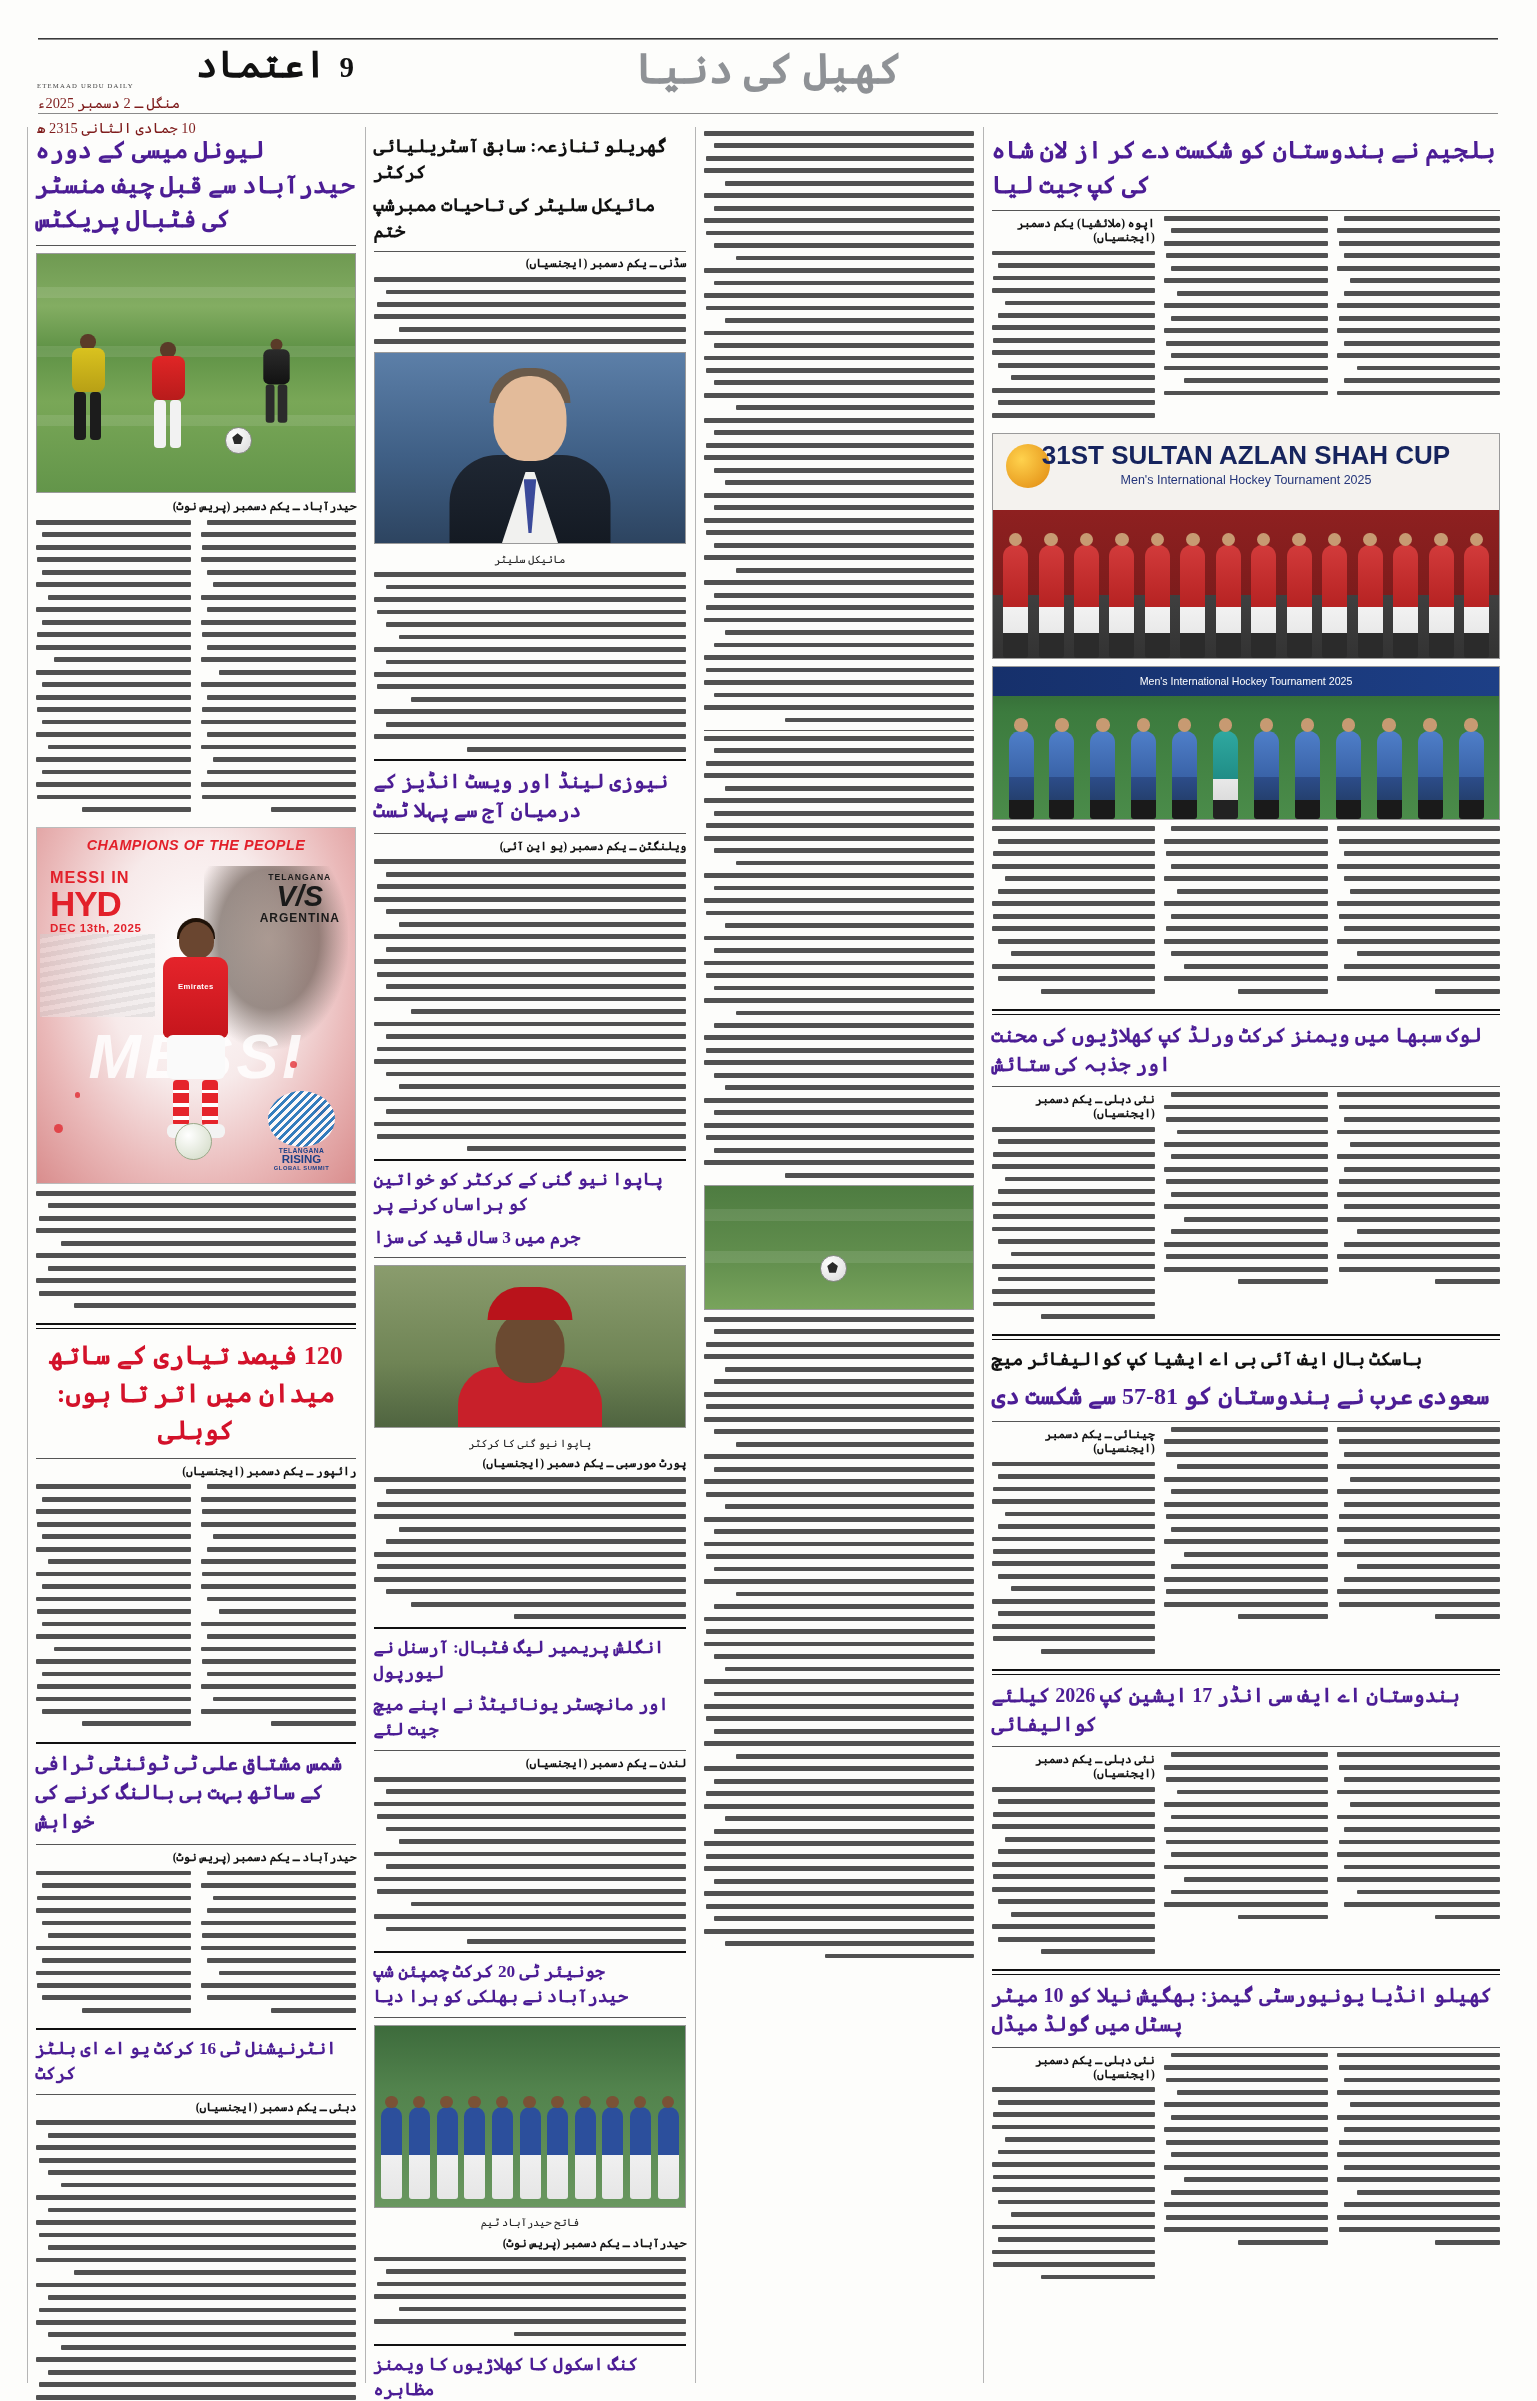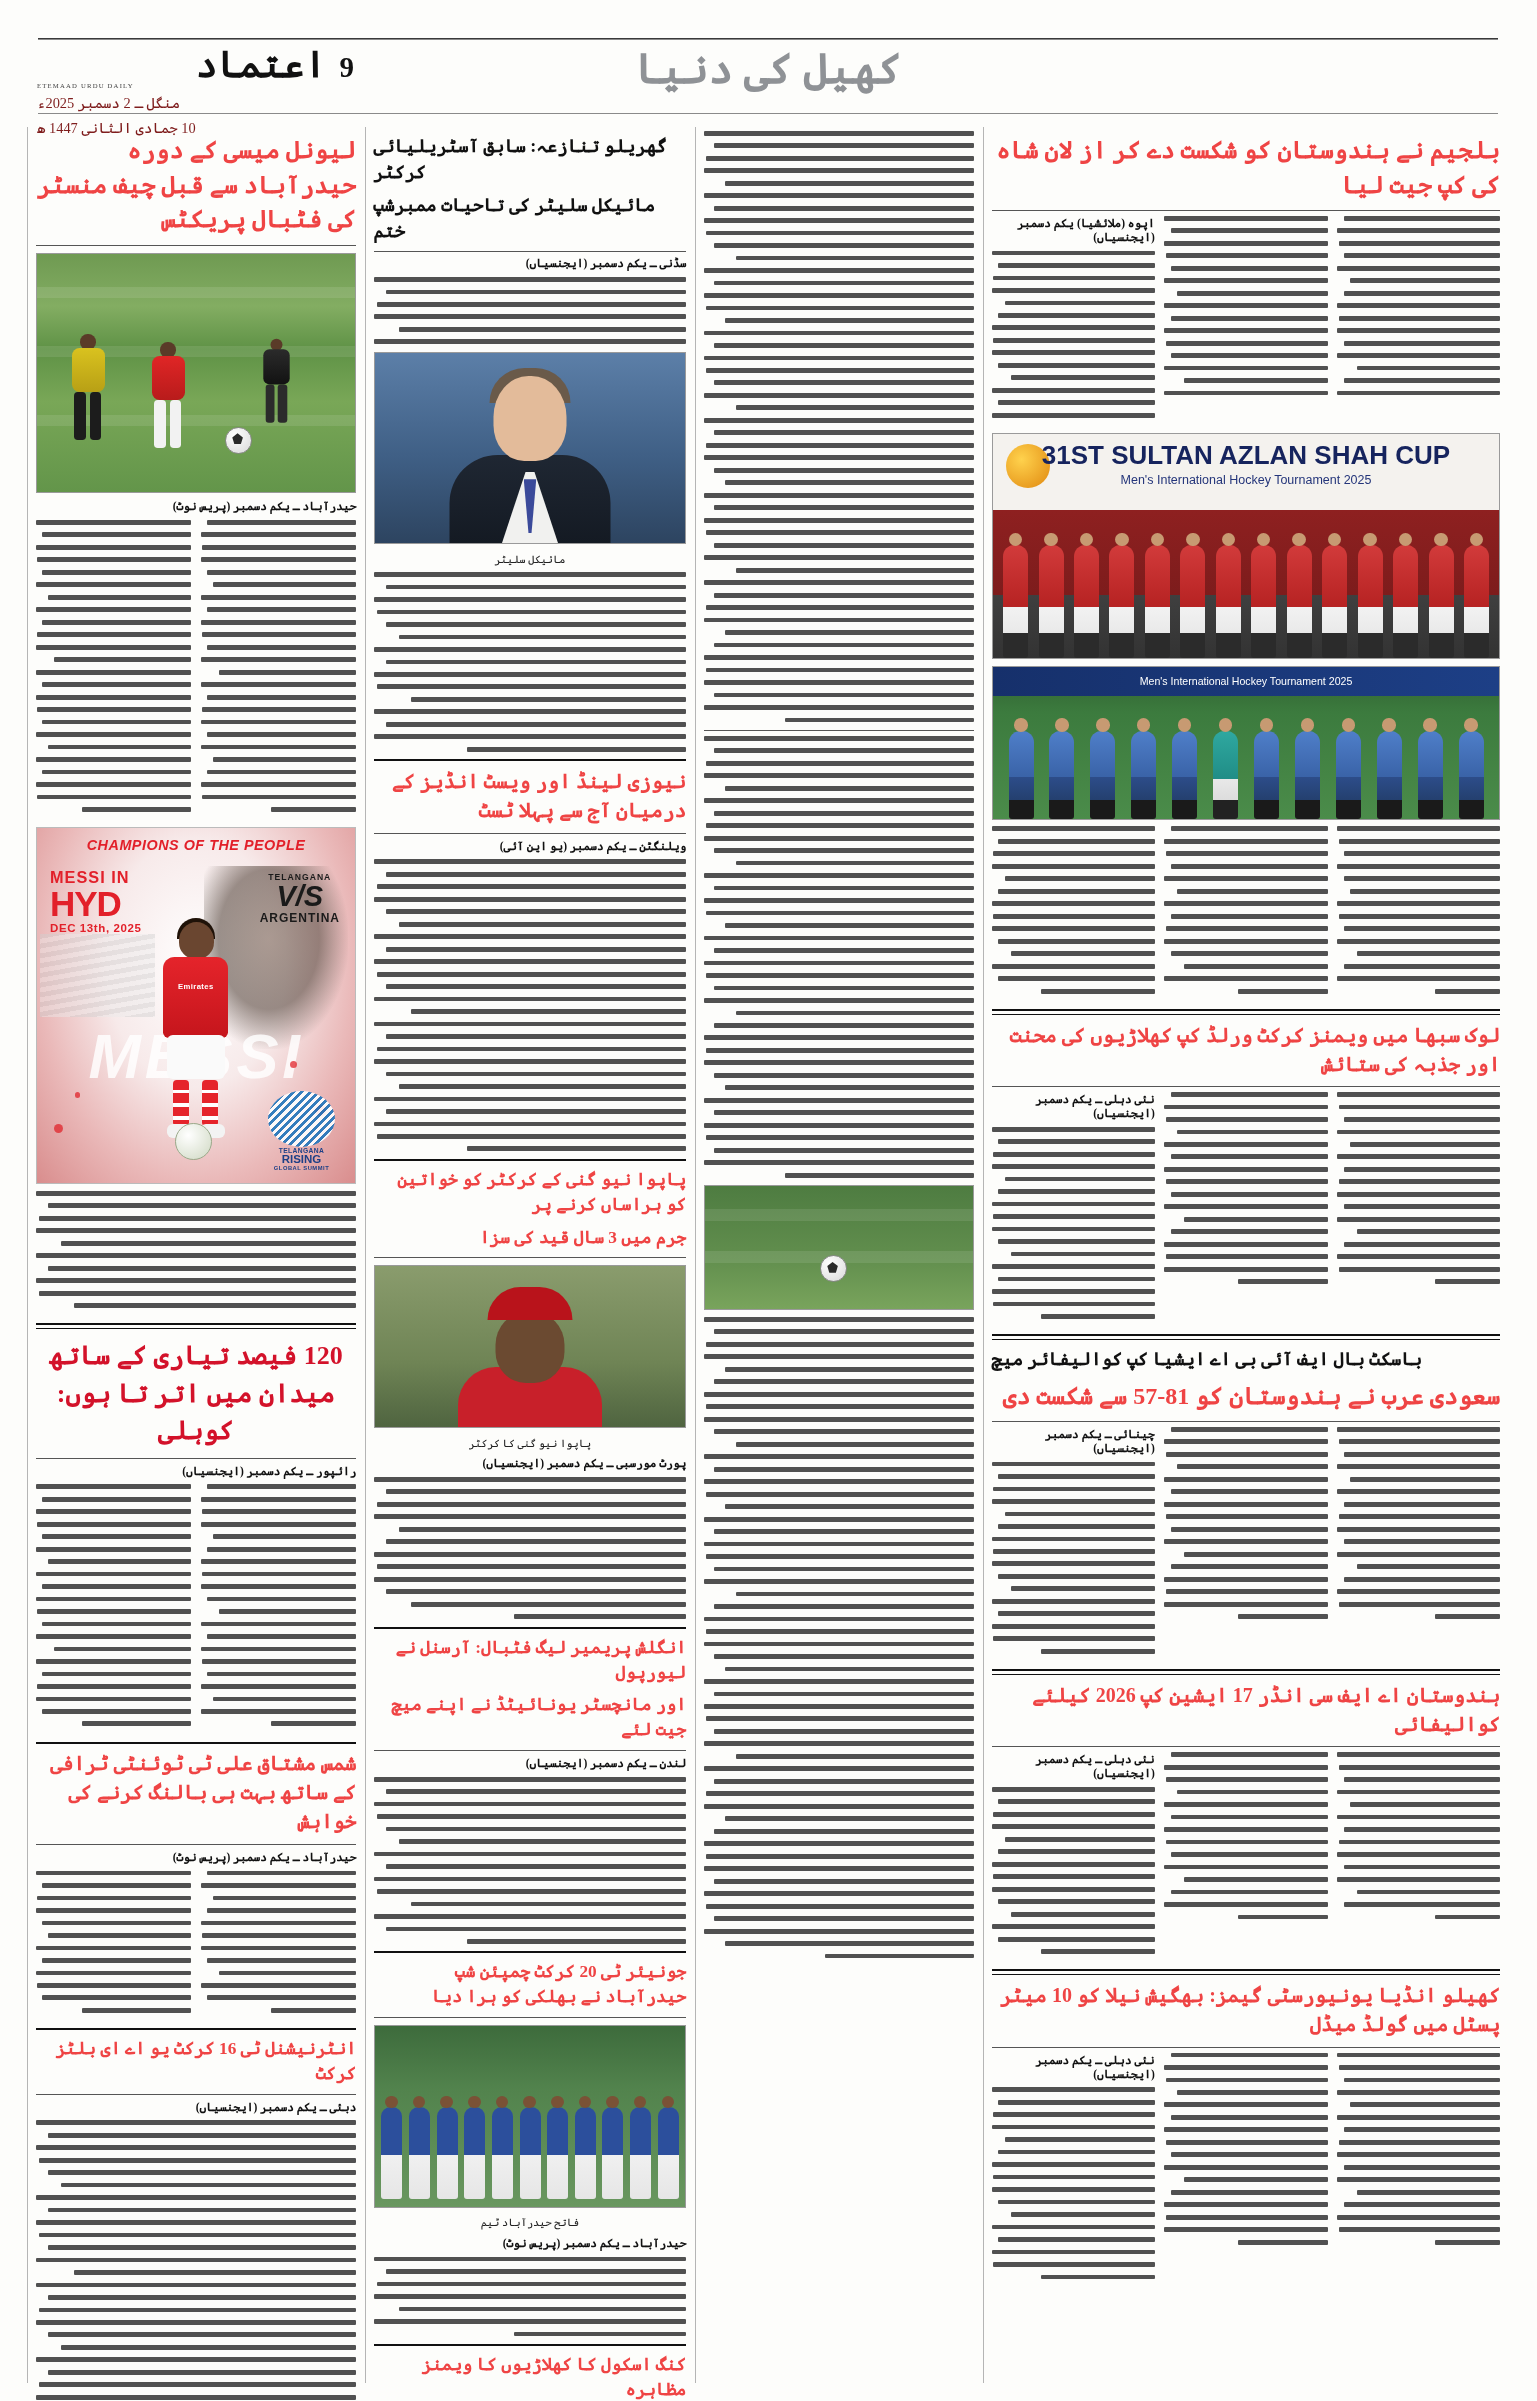--- a/index.html
+++ b/index.html
@@ -26,21 +26,21 @@
   
   .cols{position:absolute;left:27px;top:127px;width:1483px;height:2256px;
         display:flex;flex-direction:row-reverse;gap:0;}
   .col{position:relative;box-sizing:border-box;padding:0 8.6px;}
   .c1{width:338px;}    
   .c2{width:330px;}    
   .c3{width:288px;}    
   .c4{width:526px;}    
   .vline{position:absolute;top:0;bottom:0;width:0;border-right:1px solid #b5b5b5;}
   
-  .hl-red{color:#ef4444;font-weight:bold;line-height:1.45;text-align:right;
+  .hl-red{color:#4c1d95;font-weight:bold;line-height:1.45;text-align:left;
      font-size:20px;margin:5.8px 0 7.7px;}
   .hl-red.big{font-size:24px;}
   .hl-red.sm{font-size:17.3px;}
   .hl-black{color:#111;font-weight:bold;font-size:18px;line-height:1.45;
      text-align:left;margin:5.8px 0 6.7px;}
   .rule-thick{border-top:2.9px solid #111;margin:6.7px 0 3.8px;}
   .rule-thin{border-top:1px solid #555;margin:4.8px 0 4.8px;}
   .rule-dbl{border-top:2.9px solid #111;border-bottom:1px solid #111;height:2.9px;margin:7.7px 0 5.8px;}
   
   .body-block{margin:3.8px 0 7.7px;}
@@ -182,21 +182,21 @@
   <div class="masthead">
     <div class="mast-rule"></div>
 
     <div class="mast-left">
       <div class="logo-row">
         <span class="logo-page">9</span>
         <span class="logo-word">اعتماد</span>
       </div>
       <div class="logo-sub">ETEMAAD URDU DAILY</div>
       <div class="mast-date">منگل ـ 2 دسمبر 2025ء</div>
-      <div class="mast-date">10 جمادی الثانی 1447 ھ</div>
+      <div class="mast-date">10 جمادی الثانی 2315 ھ</div>
     </div>
 
     <div class="mast-title">کھیل کی دنیا</div>
     <div class="mast-rule2"></div>
   </div>
 
   <div class="cols">
 
     <div class="col c1">
       <div class="vline" style="left:0"></div>

